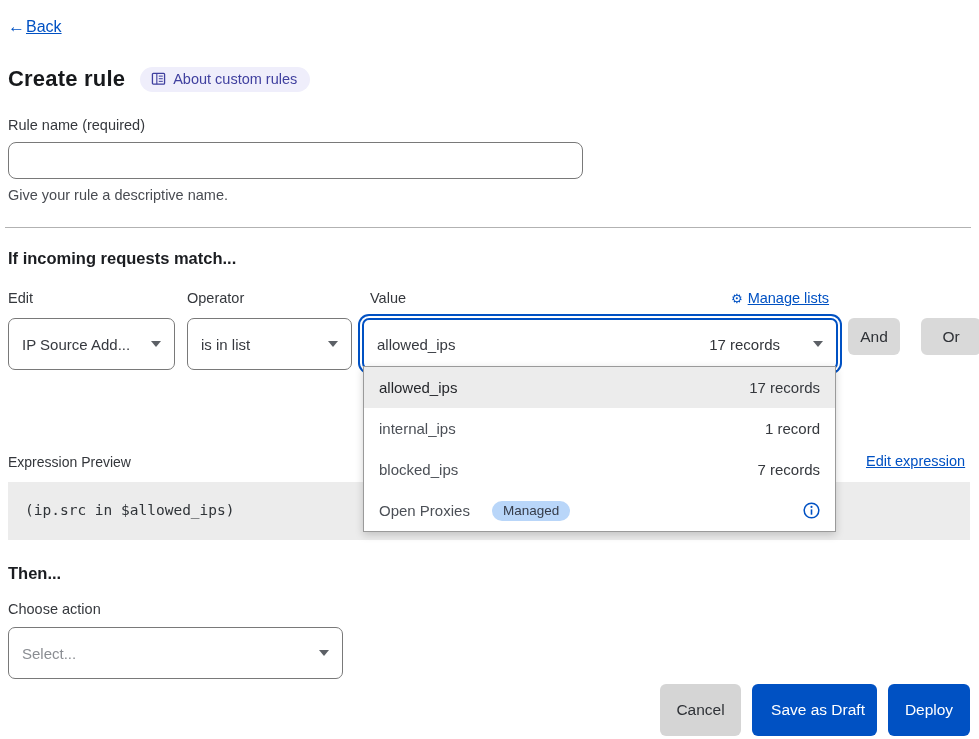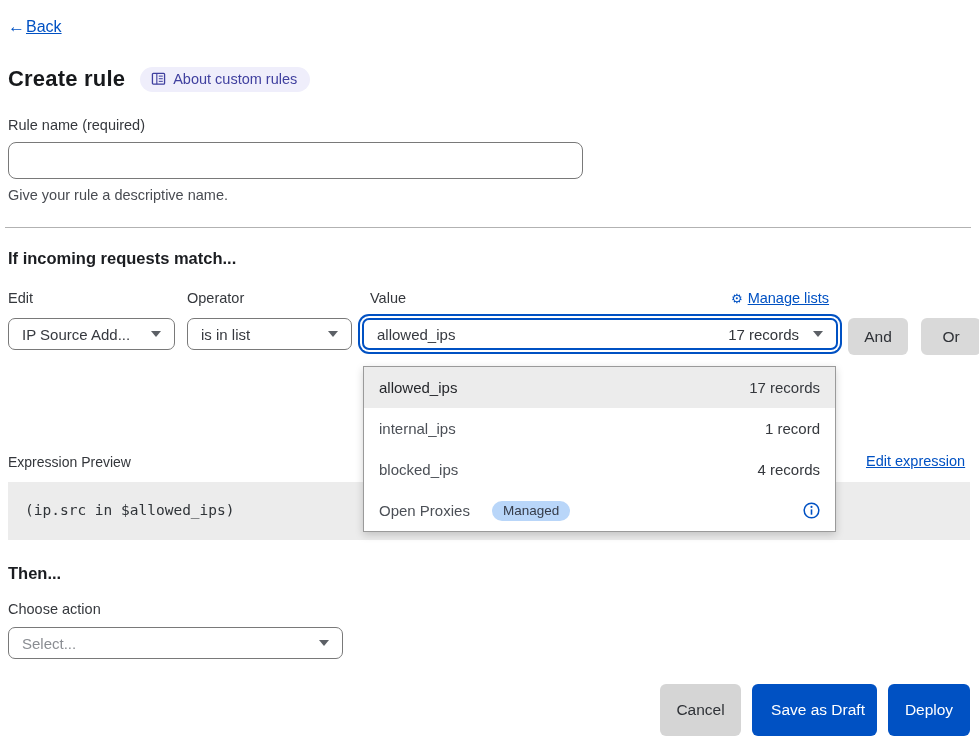--- a/index.html
+++ b/index.html
@@ -34,36 +34,36 @@
   .match-heading { position:absolute; left:8px; top:249px; }
 
   .col-label { position:absolute; top:290px; font-size:14.5px; color:#35383d; }
   .label-field { left:8px; } .label-operator { left:187px; } .label-value { left:370px; }
 
   .manage-lists { position:absolute; top:290px; left:731px; display:flex; align-items:center; gap:5px;
                   font-size:14.5px; color:#0051c3; cursor:pointer; }
   .manage-lists .gear-icon { font-size:13px; color:#0051c3; text-decoration:none; }
   .manage-lists .lnk { text-decoration:underline; }
 
-  .select-box { position:absolute; top:318px; height:32px; border:1px solid #797979; border-radius:7px;
+  .select-box { position:absolute; top:318px; height:52px; border:1px solid #797979; border-radius:7px;
                 background:#fff; display:flex; align-items:center; padding:0 13px; font-size:15px;
-                color:#36393f; cursor:pointer; }
+                color:#36393f; cursor:pointer;gap:19px; }
   .sel-field    { left:8px;   width:167px; }
   .sel-operator { left:187px; width:165px; }
   .sel-value    { left:362px; width:476px; border:2px solid #0051c3; border-radius:7px;
                   box-shadow:0 0 0 2px #ffffff, 0 0 0 4px #0051c3; justify-content:space-between; }
   .sel-value .records { color:#33363b; margin-left:auto; margin-right:14px; }
   .caret { width:0; height:0; border-left:5.5px solid transparent; border-right:5.5px solid transparent;
            border-top:6.5px solid #5c6066; margin-left:auto; flex:none; }
   .sel-value .caret { margin-left:0; }
   .sel-placeholder { color:#8a8d92; }
 
   .pill-btn { position:absolute; top:318px; height:37px; background:#d9d9d9; border:none; border-radius:6px;
               font-size:15.5px; color:#2e3136; cursor:pointer; font-family:inherit; }
-  .and-btn { left:848px; width:60px; }
+  .and-btn { left:848px; width:52px; }
   .or-btn  { left:921px; width:60px; }
 
   
   .list-dropdown { position:absolute; left:363px; top:366px; width:473px; background:#fff;
                    border:1px solid #9a9a9a; box-shadow:0 3px 8px rgba(0,0,0,.18); z-index:10; }
   .list-option { height:41px; display:flex; align-items:center; justify-content:space-between;
                  padding:0 15px; font-size:15px; color:#4c5057; cursor:pointer; }
   .list-option.selected { background:#ececec; color:#25272b; }
   .list-option .count { color:#35383d; }
   .option-left { display:flex; align-items:center; gap:22px; }
@@ -158,21 +158,21 @@
     <div class="list-option selected">
       <span>allowed_ips</span>
       <span class="count">17 records</span>
     </div>
     <div class="list-option">
       <span>internal_ips</span>
       <span class="count">1 record</span>
     </div>
     <div class="list-option">
       <span>blocked_ips</span>
-      <span class="count">4 records</span>
+      <span class="count">7 records</span>
     </div>
     <div class="list-option">
       <span class="option-left">
         <span>Open Proxies</span>
         <span class="managed-badge">Managed</span>
       </span>
       <span class="info-icon">
         <svg width="17" height="17" viewBox="0 0 17 17">
           <circle cx="8.5" cy="8.5" r="7.3" fill="none" stroke="#0051c3" stroke-width="1.5"></circle>
           <rect x="7.7" y="7.4" width="1.6" height="5.3" fill="#0051c3"></rect>

